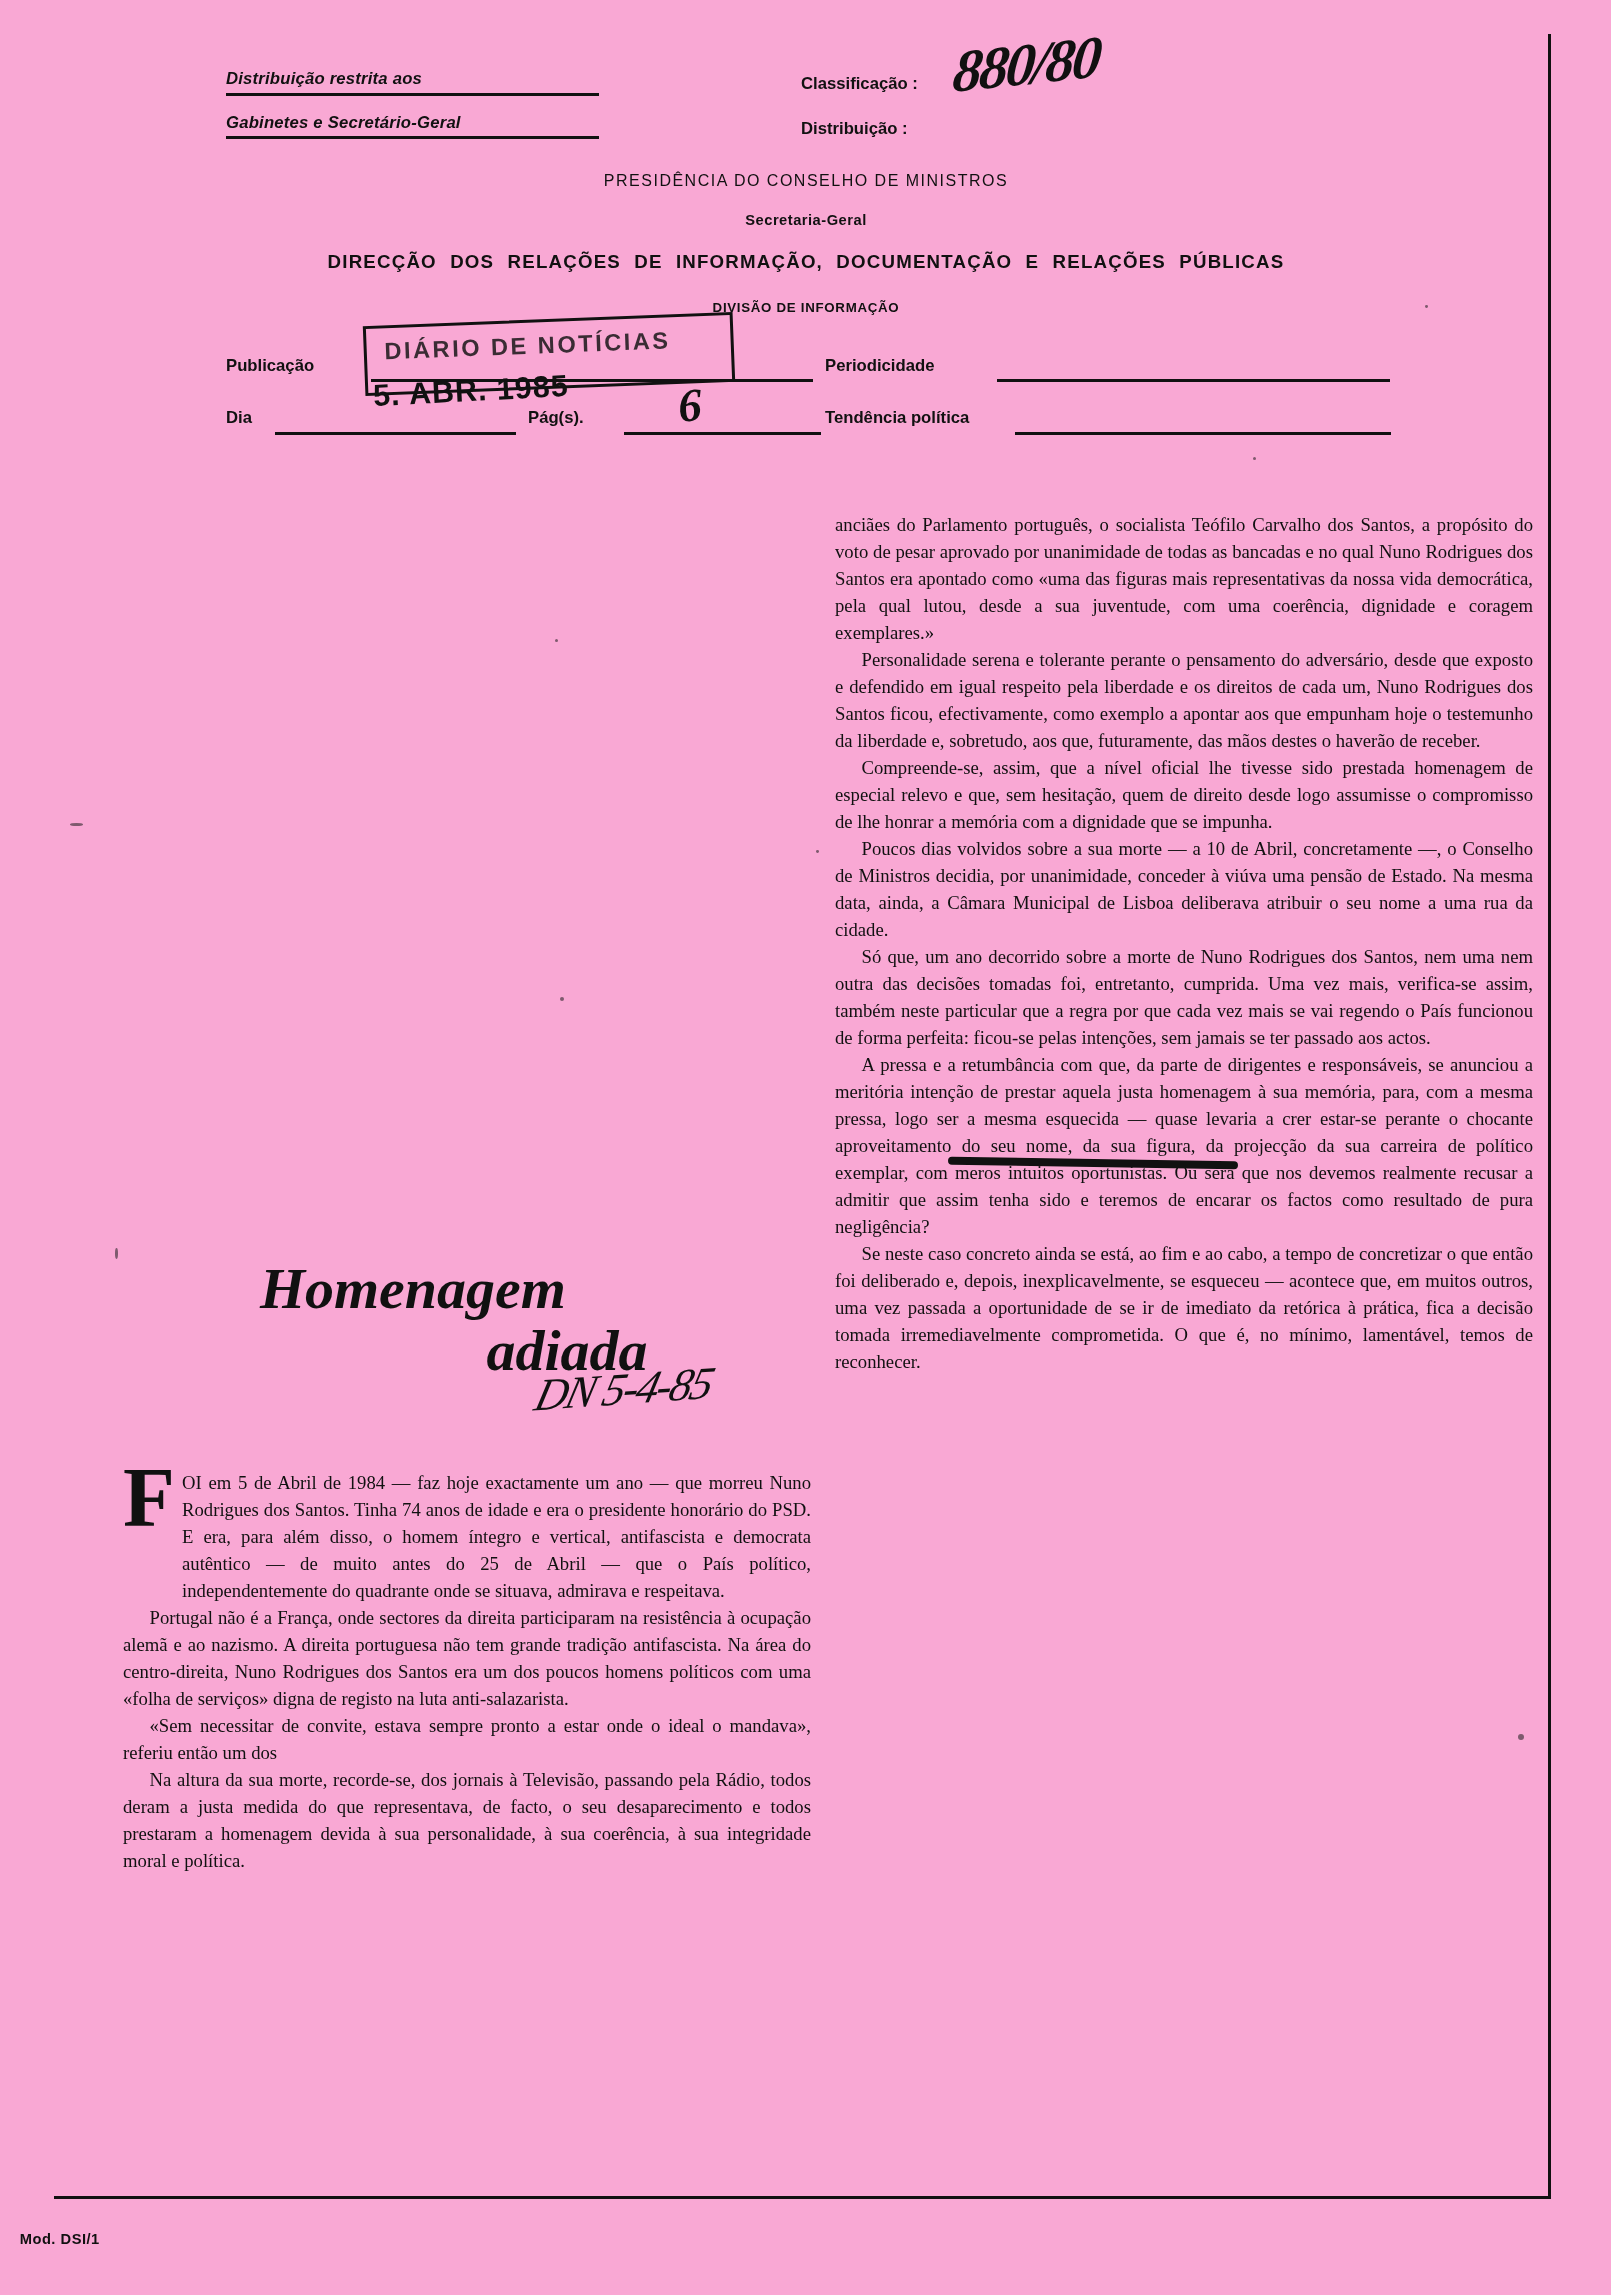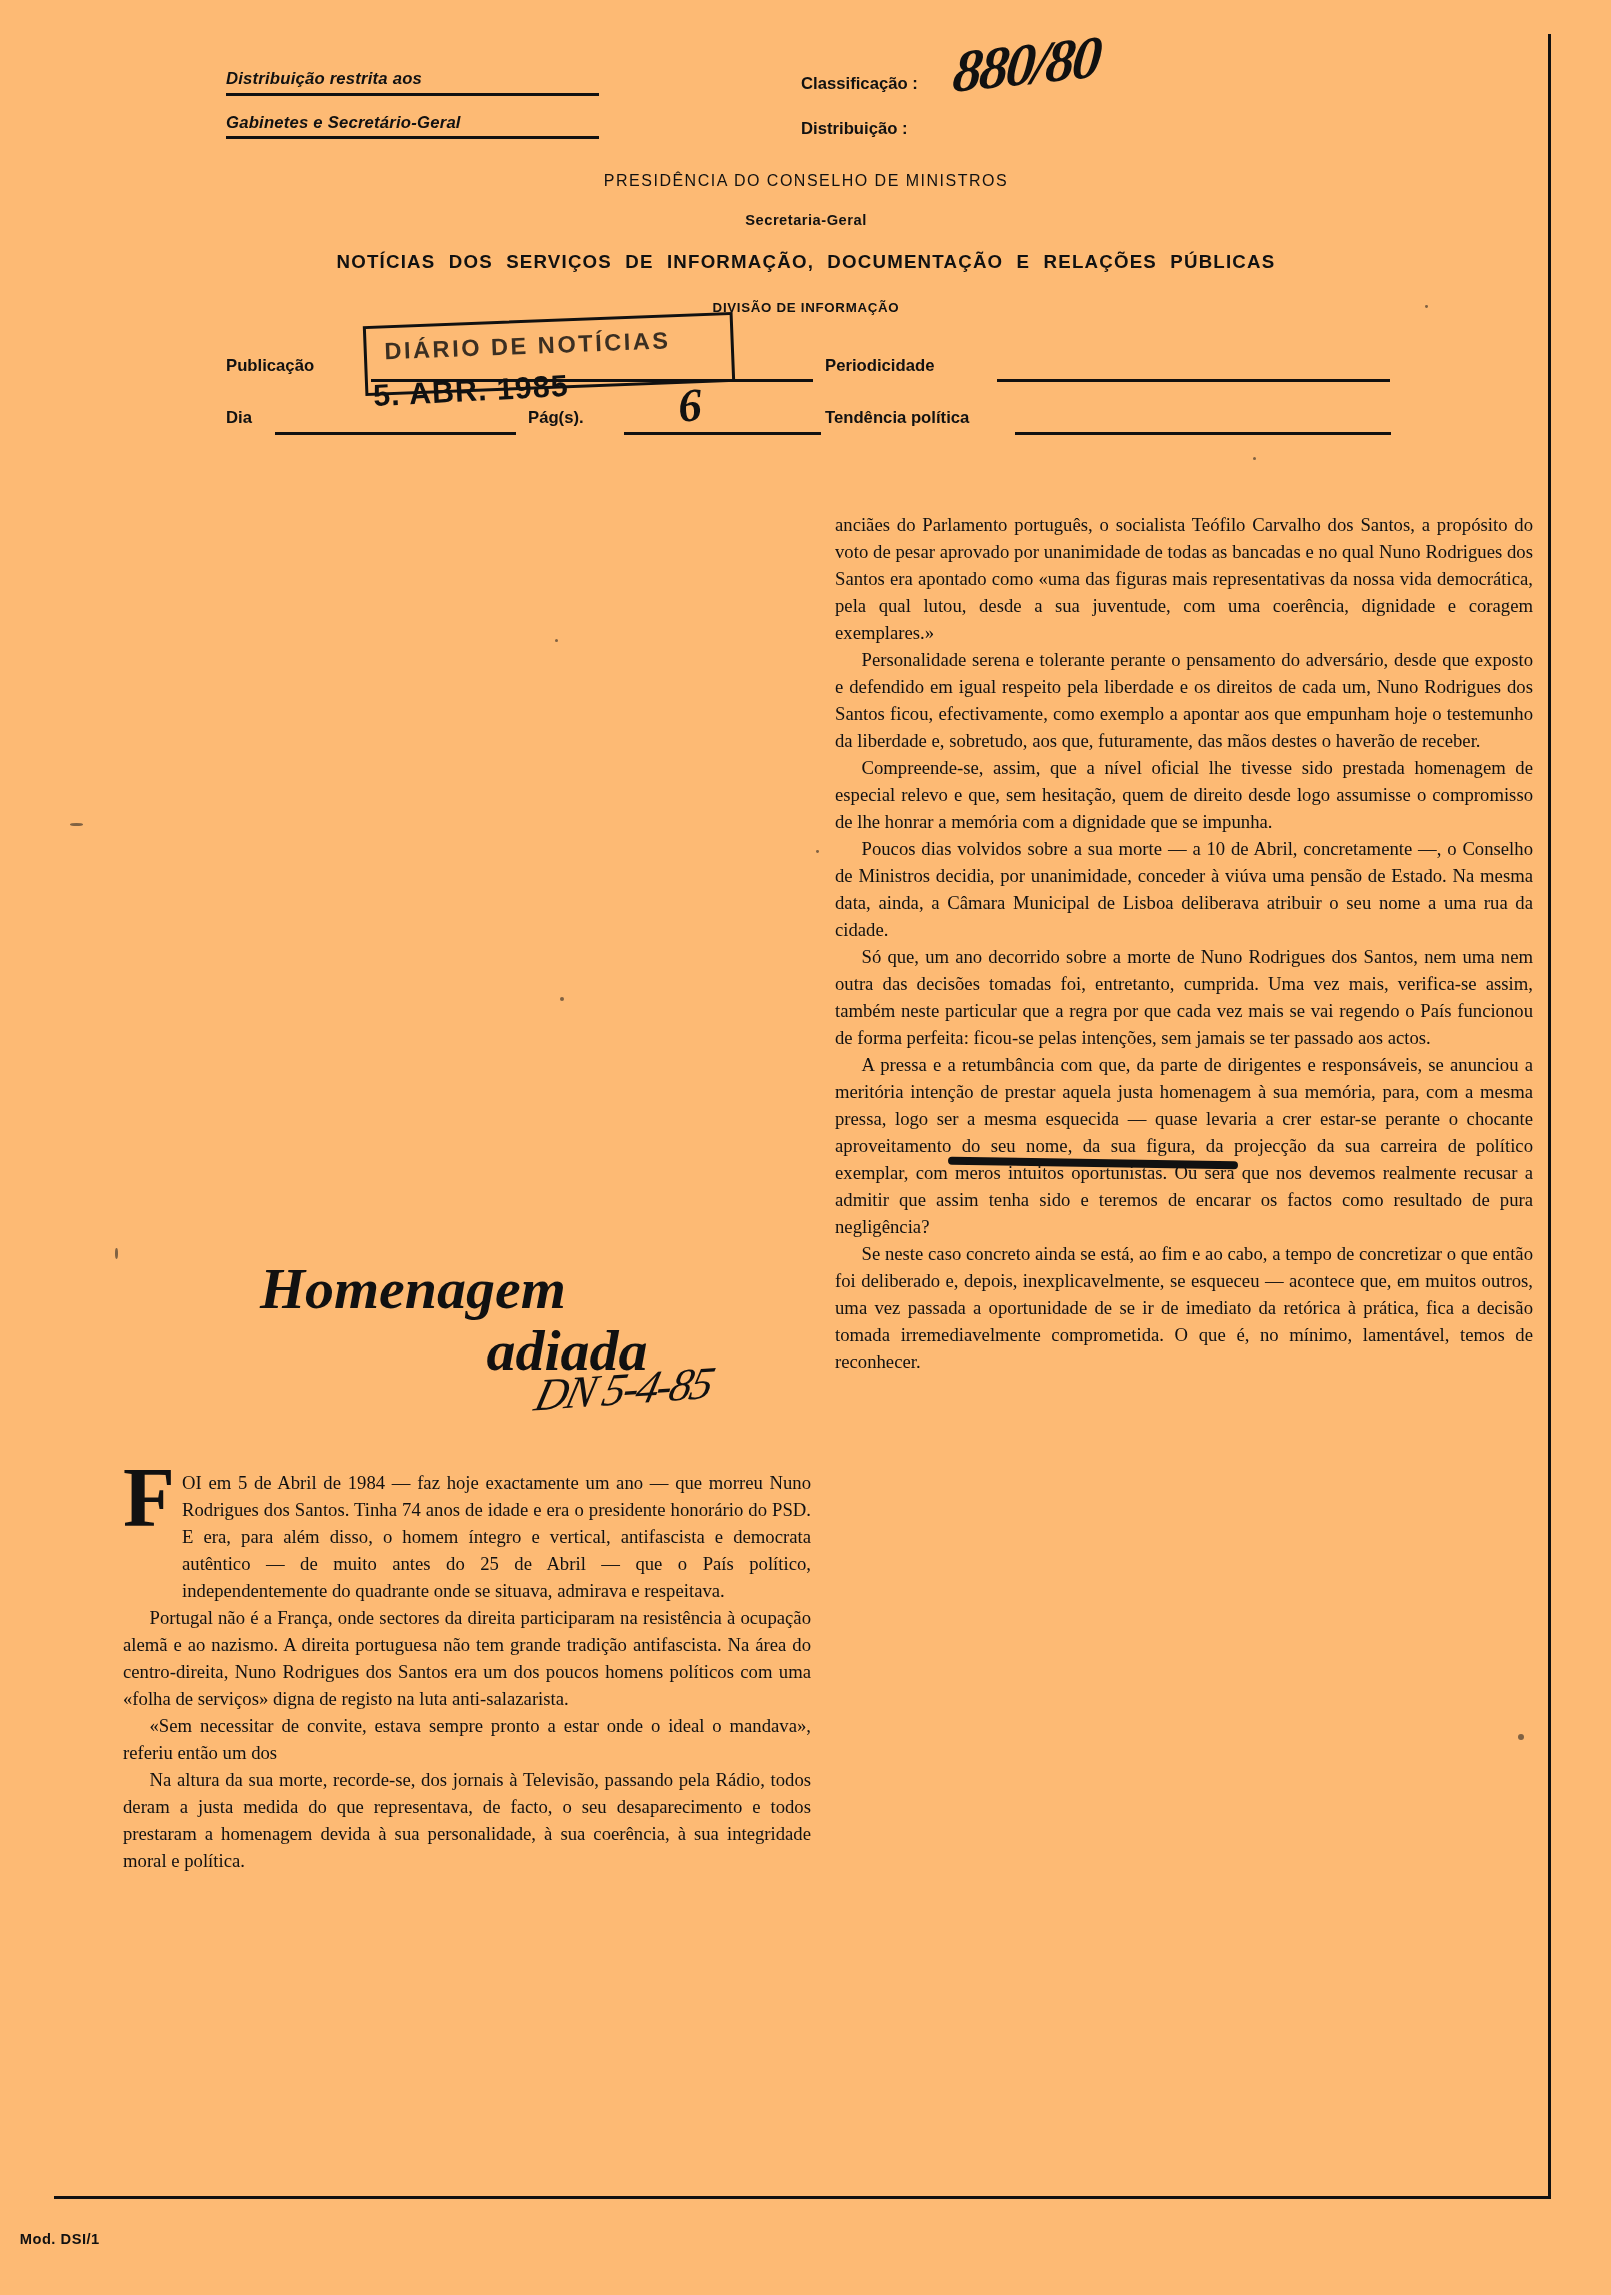--- a/index.html
+++ b/index.html
@@ -9,21 +9,21 @@
     background: #ffffff;
   }
   body {
     font-family: "Liberation Sans", sans-serif;
     color: #000;
   }
   .page {
     position: relative;
     width: 1612px;
     height: 2295px;
-    background: #fdba74;
+    background: #f9a8d4;
     overflow: hidden;
   }
 
   
   .speck { position: absolute; background: #1a1a1a; border-radius: 50%; opacity: .55; }
 
   
   .scan-frame {
     position: absolute;
     left: 54px; top: 34px;
@@ -251,21 +251,21 @@
 
     <div class="classif-block">
       <div class="classif-row">Classificação :</div>
       <div class="classif-row">Distribuição :</div>
     </div>
 
     <div class="handwrite-classif">880/80</div>
 
     <div class="org-title">PRESIDÊNCIA DO CONSELHO DE MINISTROS</div>
     <div class="org-sub">Secretaria-Geral</div>
-    <div class="org-dept">NOTÍCIAS DOS SERVIÇOS DE INFORMAÇÃO, DOCUMENTAÇÃO E RELAÇÕES PÚBLICAS</div>
+    <div class="org-dept">DIRECÇÃO DOS RELAÇÕES DE INFORMAÇÃO, DOCUMENTAÇÃO E RELAÇÕES PÚBLICAS</div>
     <div class="org-div">DIVISÃO DE INFORMAÇÃO</div>
 
     <div class="stamp">
       <div class="stamp-text">DIÁRIO DE NOTÍCIAS</div>
     </div>
 
     <div class="field" style="left:226px; top:356px;">Publicação</div>
     <div class="rule" style="left:371px; top:379px; width:442px;"></div>
 
     <div class="field" style="left:825px; top:356px;">Periodicidade</div>

